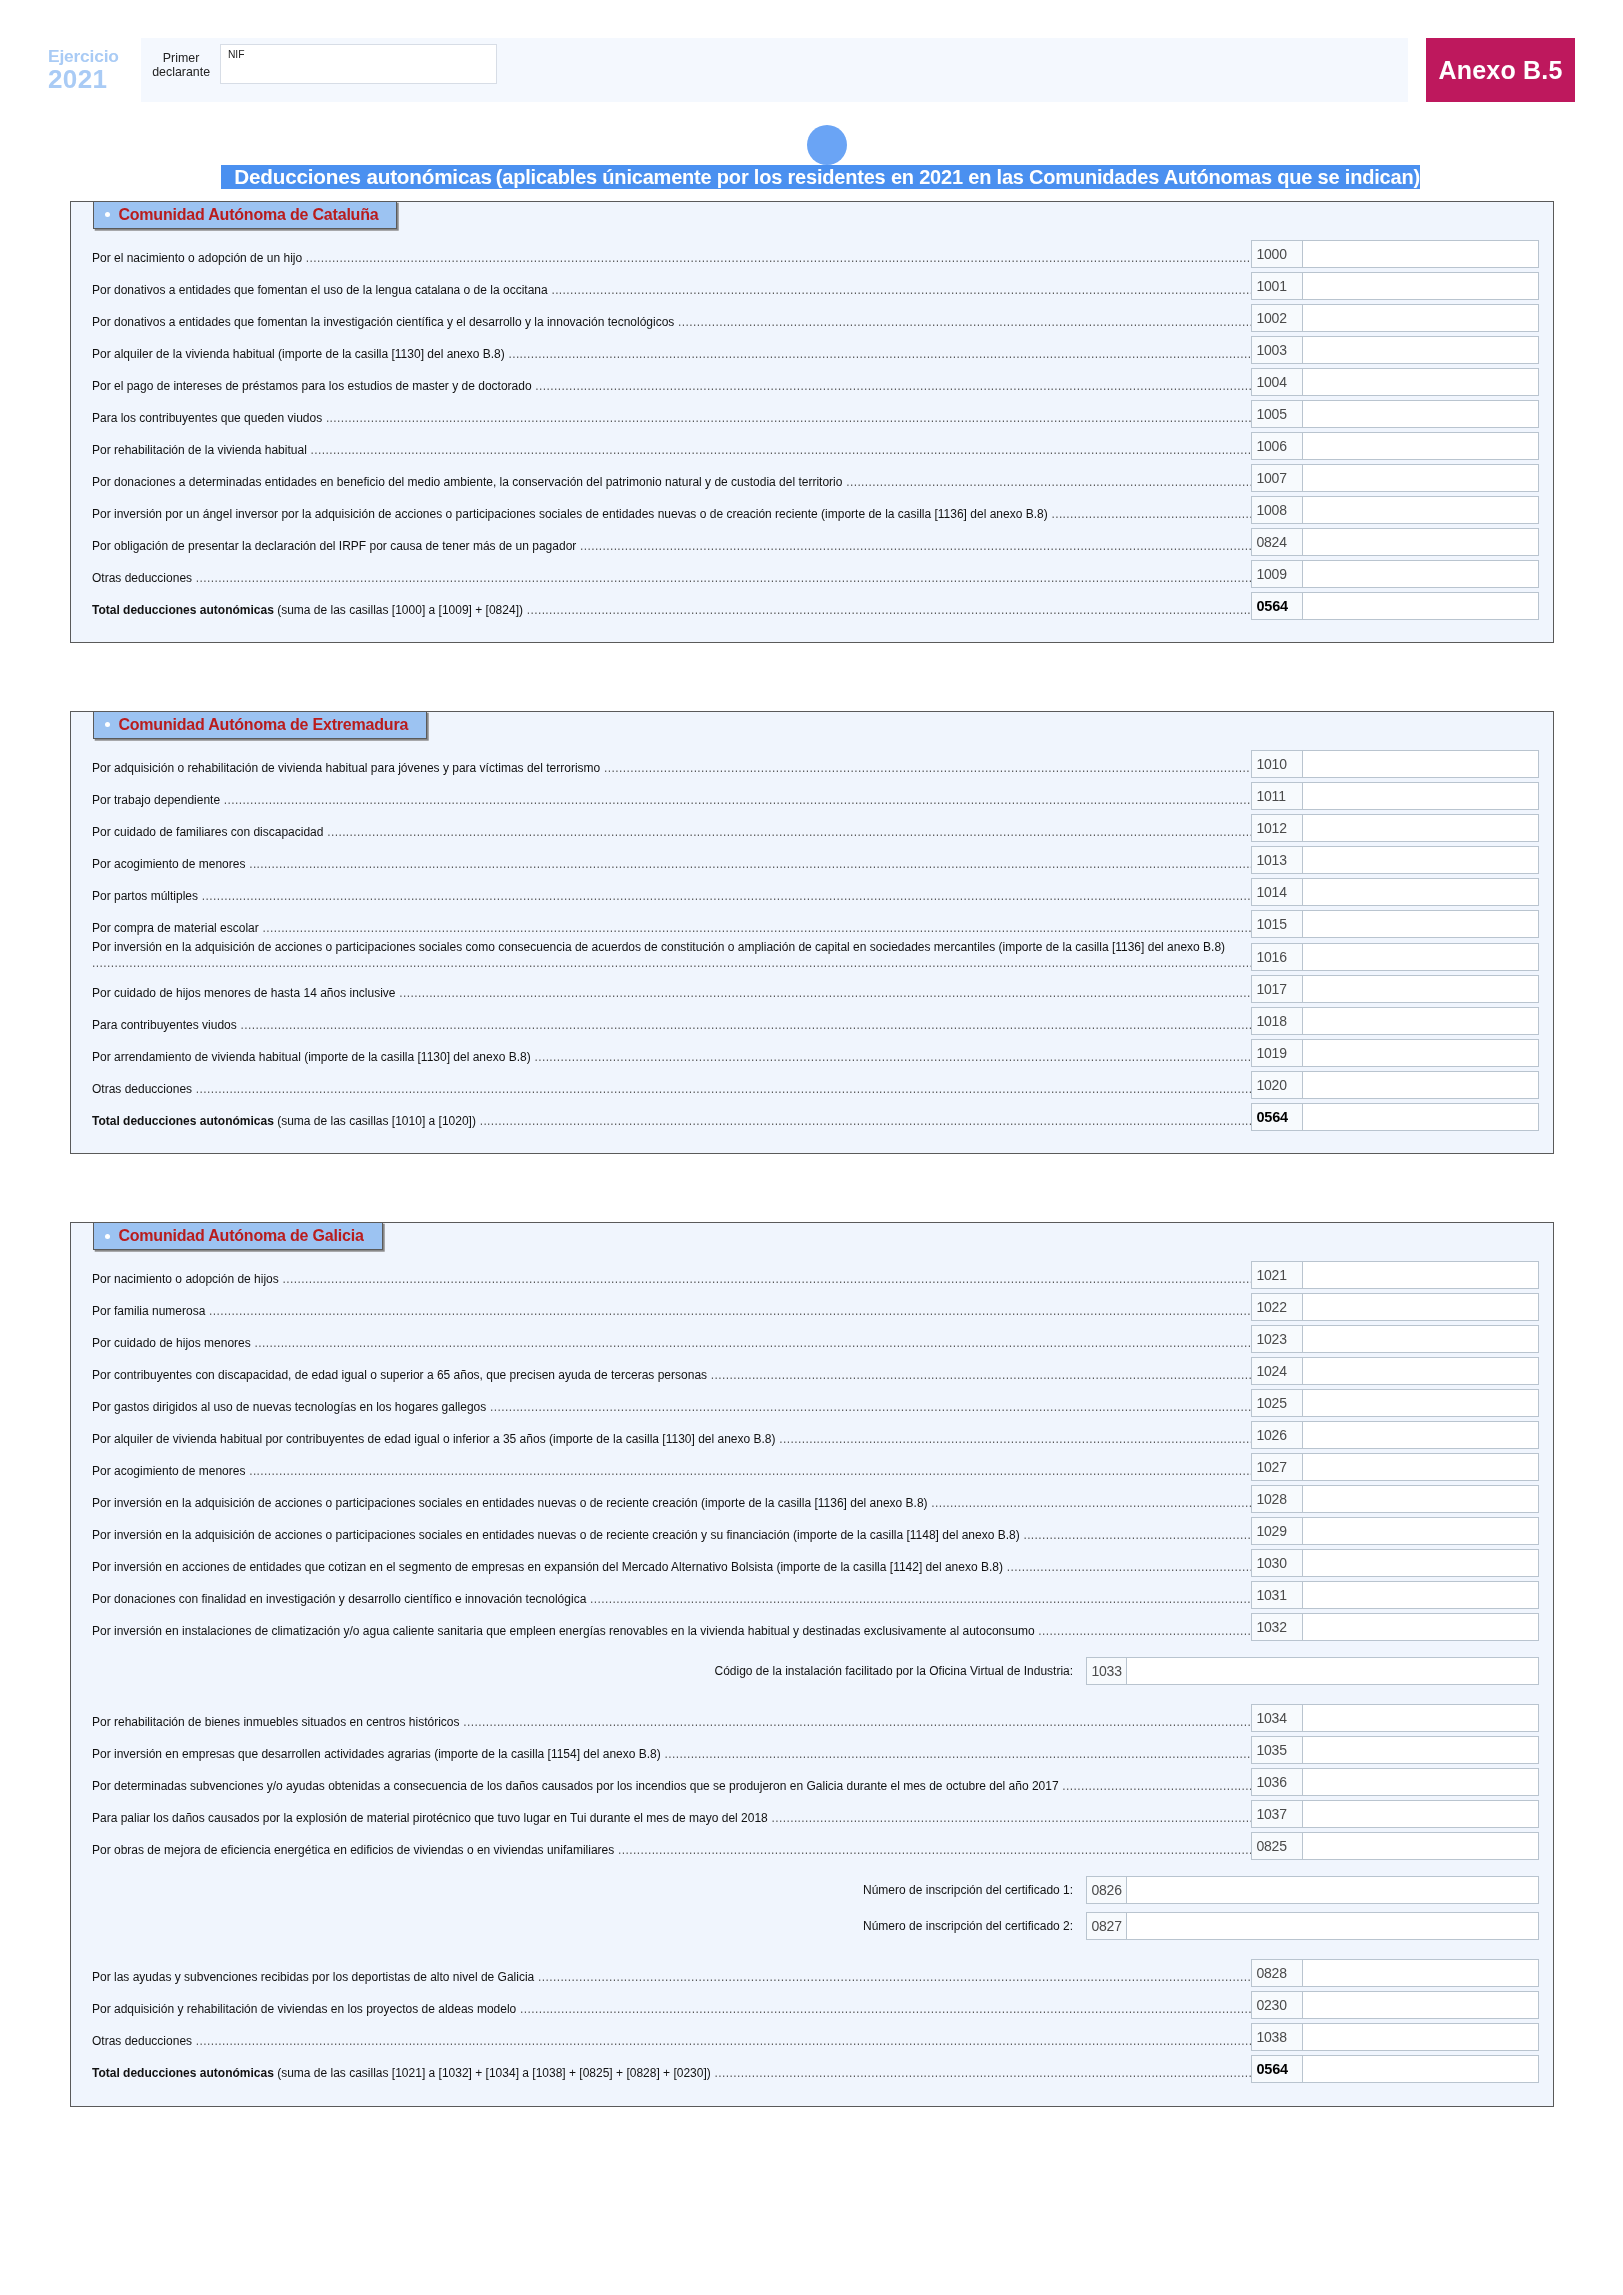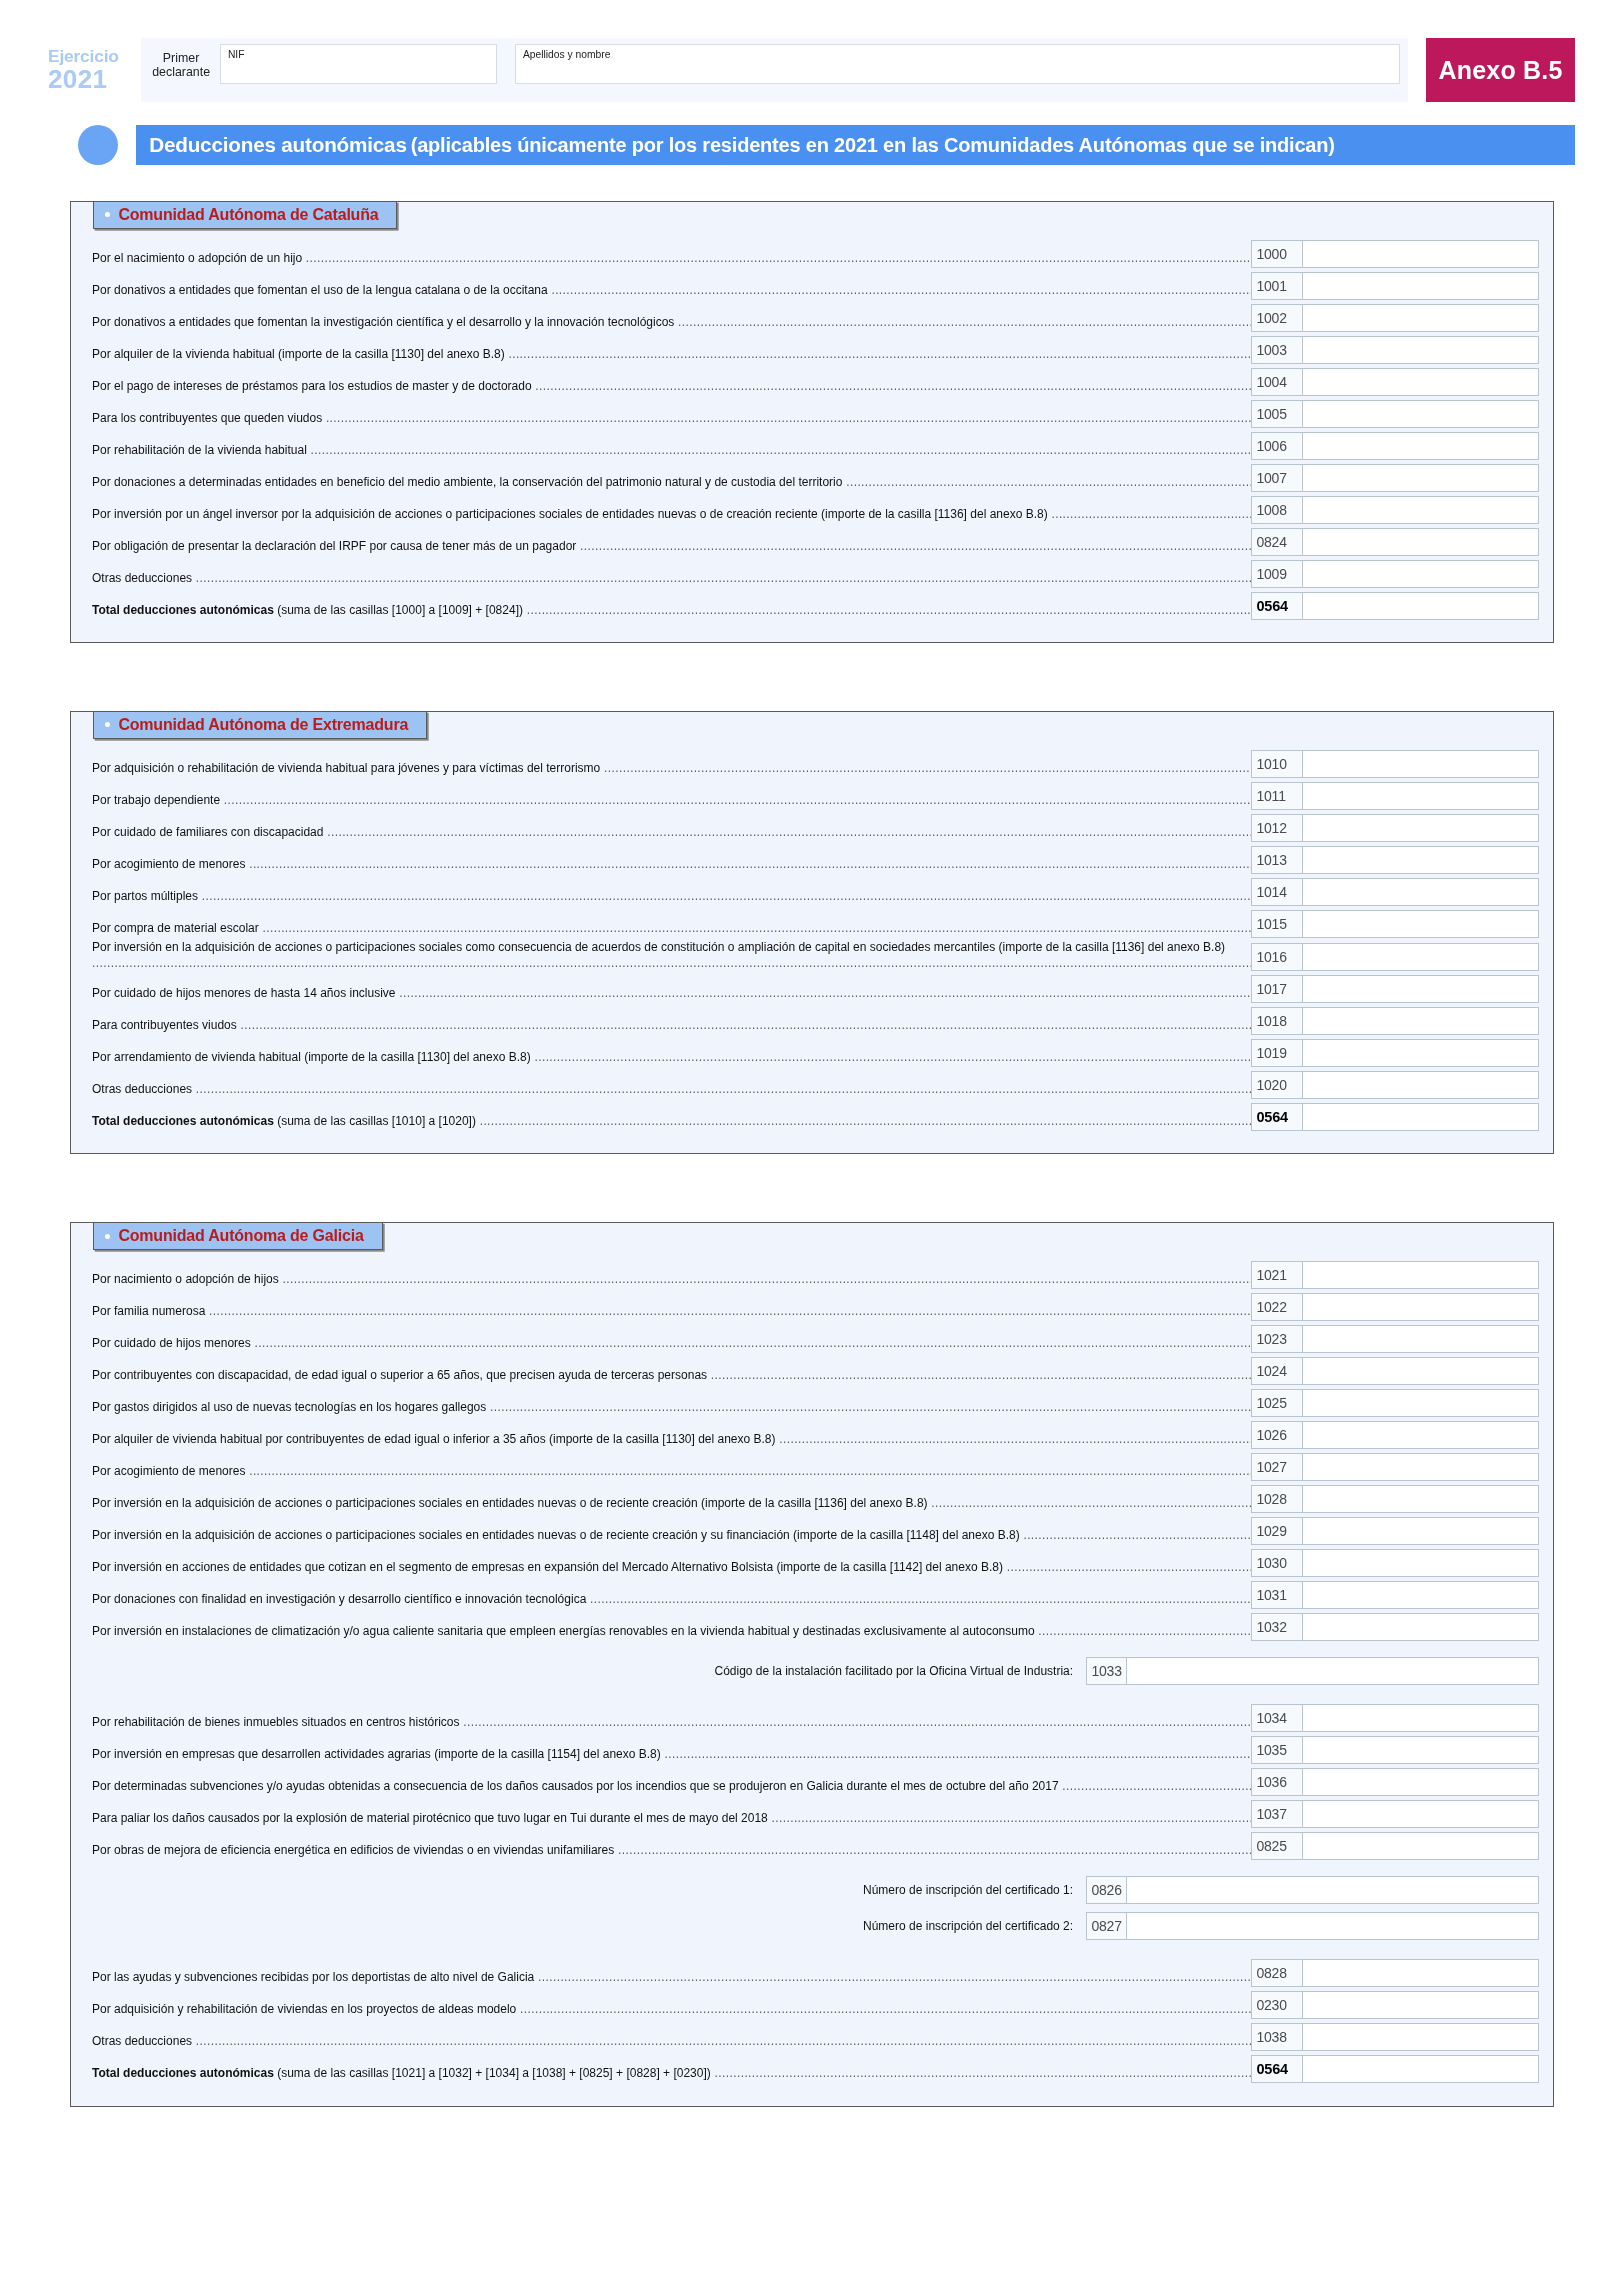--- a/index.html
+++ b/index.html
@@ -54,21 +54,21 @@
   .field-nif { width:277px; flex:0 0 277px; }
   .field-nombre { flex:1; margin-left:18px; }
   .anexo {
     width:149px; flex:0 0 149px; margin-left:18px;
     background:#be185d; color:#fff;
     display:flex; align-items:center; justify-content:center;
     font-size:25px; font-weight:bold; letter-spacing:0.2px;
   }
 
   
-  .banner-row { display:flex; margin-top:23px; height:41px; }
+  .banner-row { display:flex; align-items:center; margin-top:23px; height:41px;flex-direction:column; }
   .bullet-circle {
     width:40px; height:40px; border-radius:50%;
     background:#6aa4f5; flex:0 0 40px; margin-left:30px;
   }
   .banner {
     flex:1; margin-left:18px; height:40px;
     background:#4a90f0; color:#fff;
     display:flex; align-items:center;
     padding-left:13.2px;
   }
@@ -166,23 +166,20 @@
       <div class="ej-year">2021</div>
     </div>
     <div class="idbox">
       <div class="declarante">
         <div>Primer</div>
         <div>declarante</div>
       </div>
       <div class="field field-nif">
         <span class="flabel">NIF</span>
       </div>
-      <div class="field field-nombre">
-        <span class="flabel">Apellidos y nombre</span>
-      </div>
     </div>
     <div class="anexo">Anexo B.5</div>
   </div>
 
   <div class="banner-row">
     <div class="bullet-circle"></div>
     <div class="banner">
       <span class="b-main">Deducciones autonómicas</span>
       <span class="b-sub">(aplicables únicamente por los residentes en 2021 en las Comunidades Autónomas que se indican)</span>
     </div>

